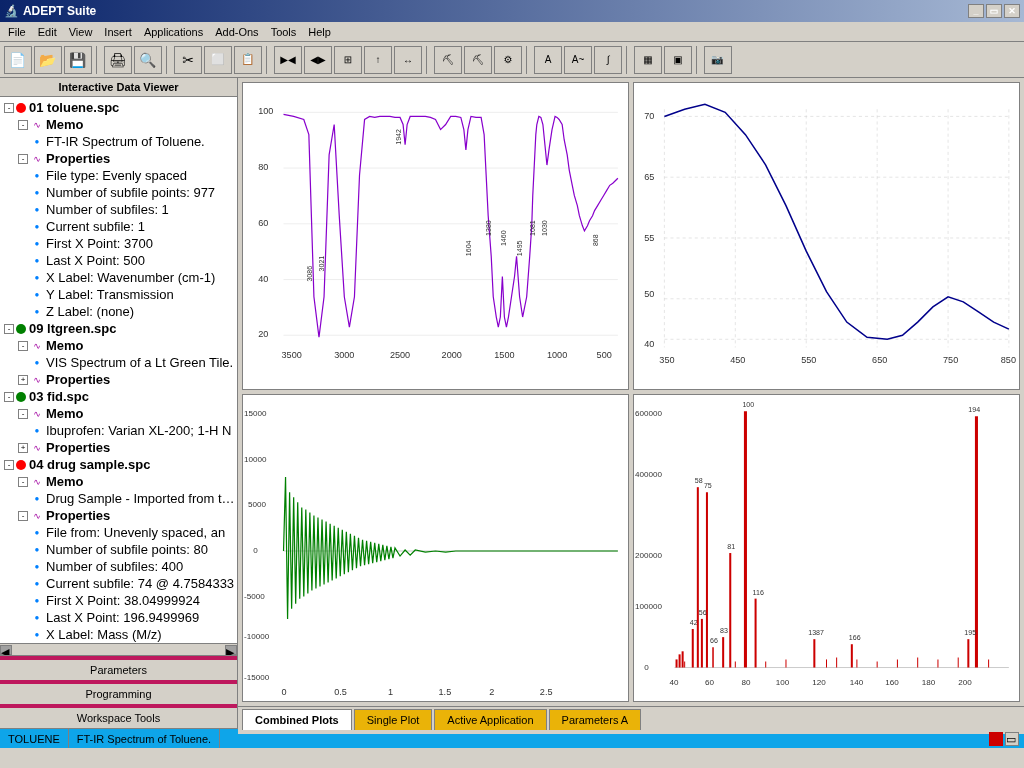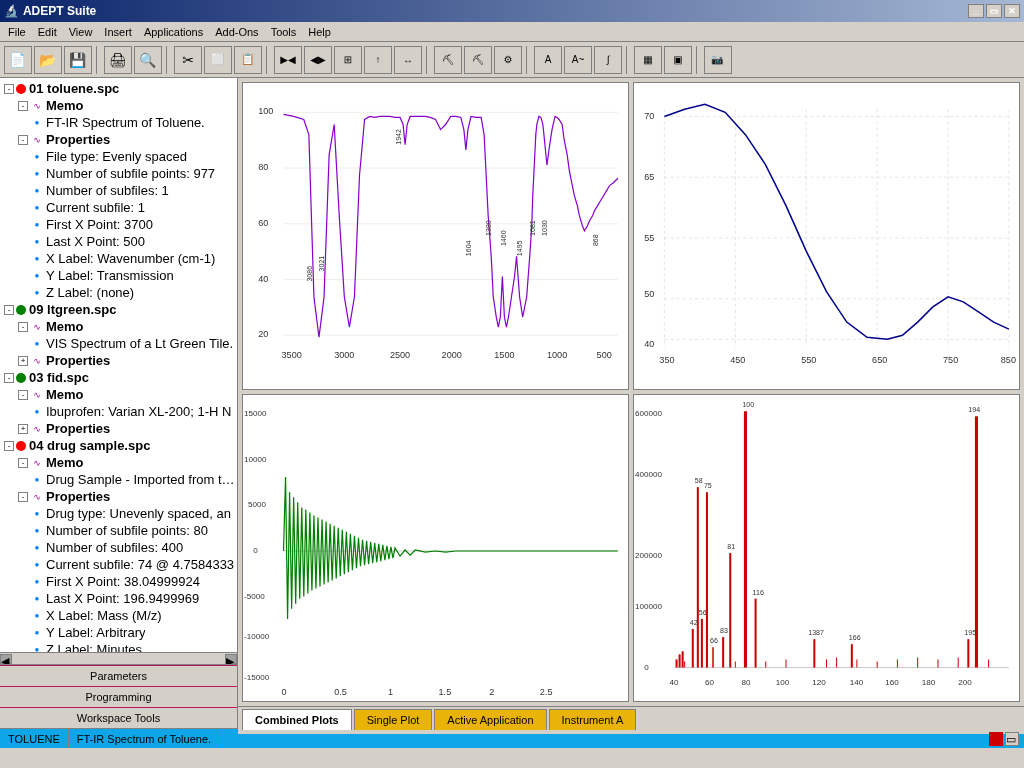--- a/index.html
+++ b/index.html
@@ -98,21 +98,21 @@
     .dot-green { background: green; }
     .tree-label { font-size: 13px; overflow: hidden; text-overflow: ellipsis; }
     .tree-bold { font-weight: bold; }
 
     #left-panel-tabs {
       border-top: 1px solid #808080;
     }
     .left-tab {
       padding: 4px 8px;
       background: #d4d0c8;
-      border-top: 1px solid #be185d;
+      border-top: 4px solid #be185d;
       cursor: pointer;
       font-size: 11px;
       text-align: center;
     }
 
     
     #left-scroll {
       height: 12px;
       background: #d4d0c8;
       border-top: 1px solid #808080;
@@ -243,20 +243,21 @@
   <div class="toolbar-sep"></div>
   <div class="toolbar-btn" style="font-size:10px;">▦</div>
   <div class="toolbar-btn" style="font-size:10px;">▣</div>
   <div class="toolbar-sep"></div>
   <div class="toolbar-btn" style="font-size:10px;">📷</div>
 </div>
 
 <div id="main-layout">
 
   <div id="left-panel">
+    <div id="left-panel-header">Interactive Data Viewer</div>
     <div id="tree-area">
 
       <div class="tree-item tree-indent-0">
         <div class="tree-expand">-</div>
         <span class="file-dot dot-red"></span>
         <span class="tree-label tree-bold">01 toluene.spc</span>
       </div>
 
       <div class="tree-item tree-indent-1">
         <div class="tree-expand">-</div>
@@ -364,21 +365,21 @@
         <span class="tree-icon" style="color:#0080ff; font-size:8px;">●</span>
         <span class="tree-label">Drug Sample - Imported from the</span>
       </div>
       <div class="tree-item tree-indent-1">
         <div class="tree-expand">-</div>
         <span class="tree-icon icon-wave">∿</span>
         <span class="tree-label tree-bold">Properties</span>
       </div>
       <div class="tree-item tree-indent-2">
         <span class="tree-icon" style="color:#0080ff; font-size:8px;">●</span>
-        <span class="tree-label">Drug type: Unevenly spaced, an</span>
+        <span class="tree-label">File from: Unevenly spaced, an</span>
       </div>
       <div class="tree-item tree-indent-2">
         <span class="tree-icon" style="color:#0080ff; font-size:8px;">●</span>
         <span class="tree-label">Number of subfile points: 80</span>
       </div>
       <div class="tree-item tree-indent-2">
         <span class="tree-icon" style="color:#0080ff; font-size:8px;">●</span>
         <span class="tree-label">Number of subfiles: 400</span>
       </div>
       <div class="tree-item tree-indent-2">
@@ -608,21 +609,21 @@
           <line x1="320" y1="258" x2="320" y2="268" stroke="#cc0000" stroke-width="1"></line>
           <line x1="350" y1="260" x2="350" y2="268" stroke="#cc0000" stroke-width="1"></line>
         </svg>
       </div>
     </div>
 
     <div id="bottom-tabs">
       <div class="bottom-tab active">Combined Plots</div>
       <div class="bottom-tab">Single Plot</div>
       <div class="bottom-tab">Active Application</div>
-      <div class="bottom-tab">Instrument A</div>
+      <div class="bottom-tab">Parameters A</div>
     </div>
   </div>
 </div>
 
 <div id="status-bar">
   <div class="status-item">
     <span>TOLUENE</span>
   </div>
   <div class="status-item">
     <span>FT-IR Spectrum of Toluene.</span>

